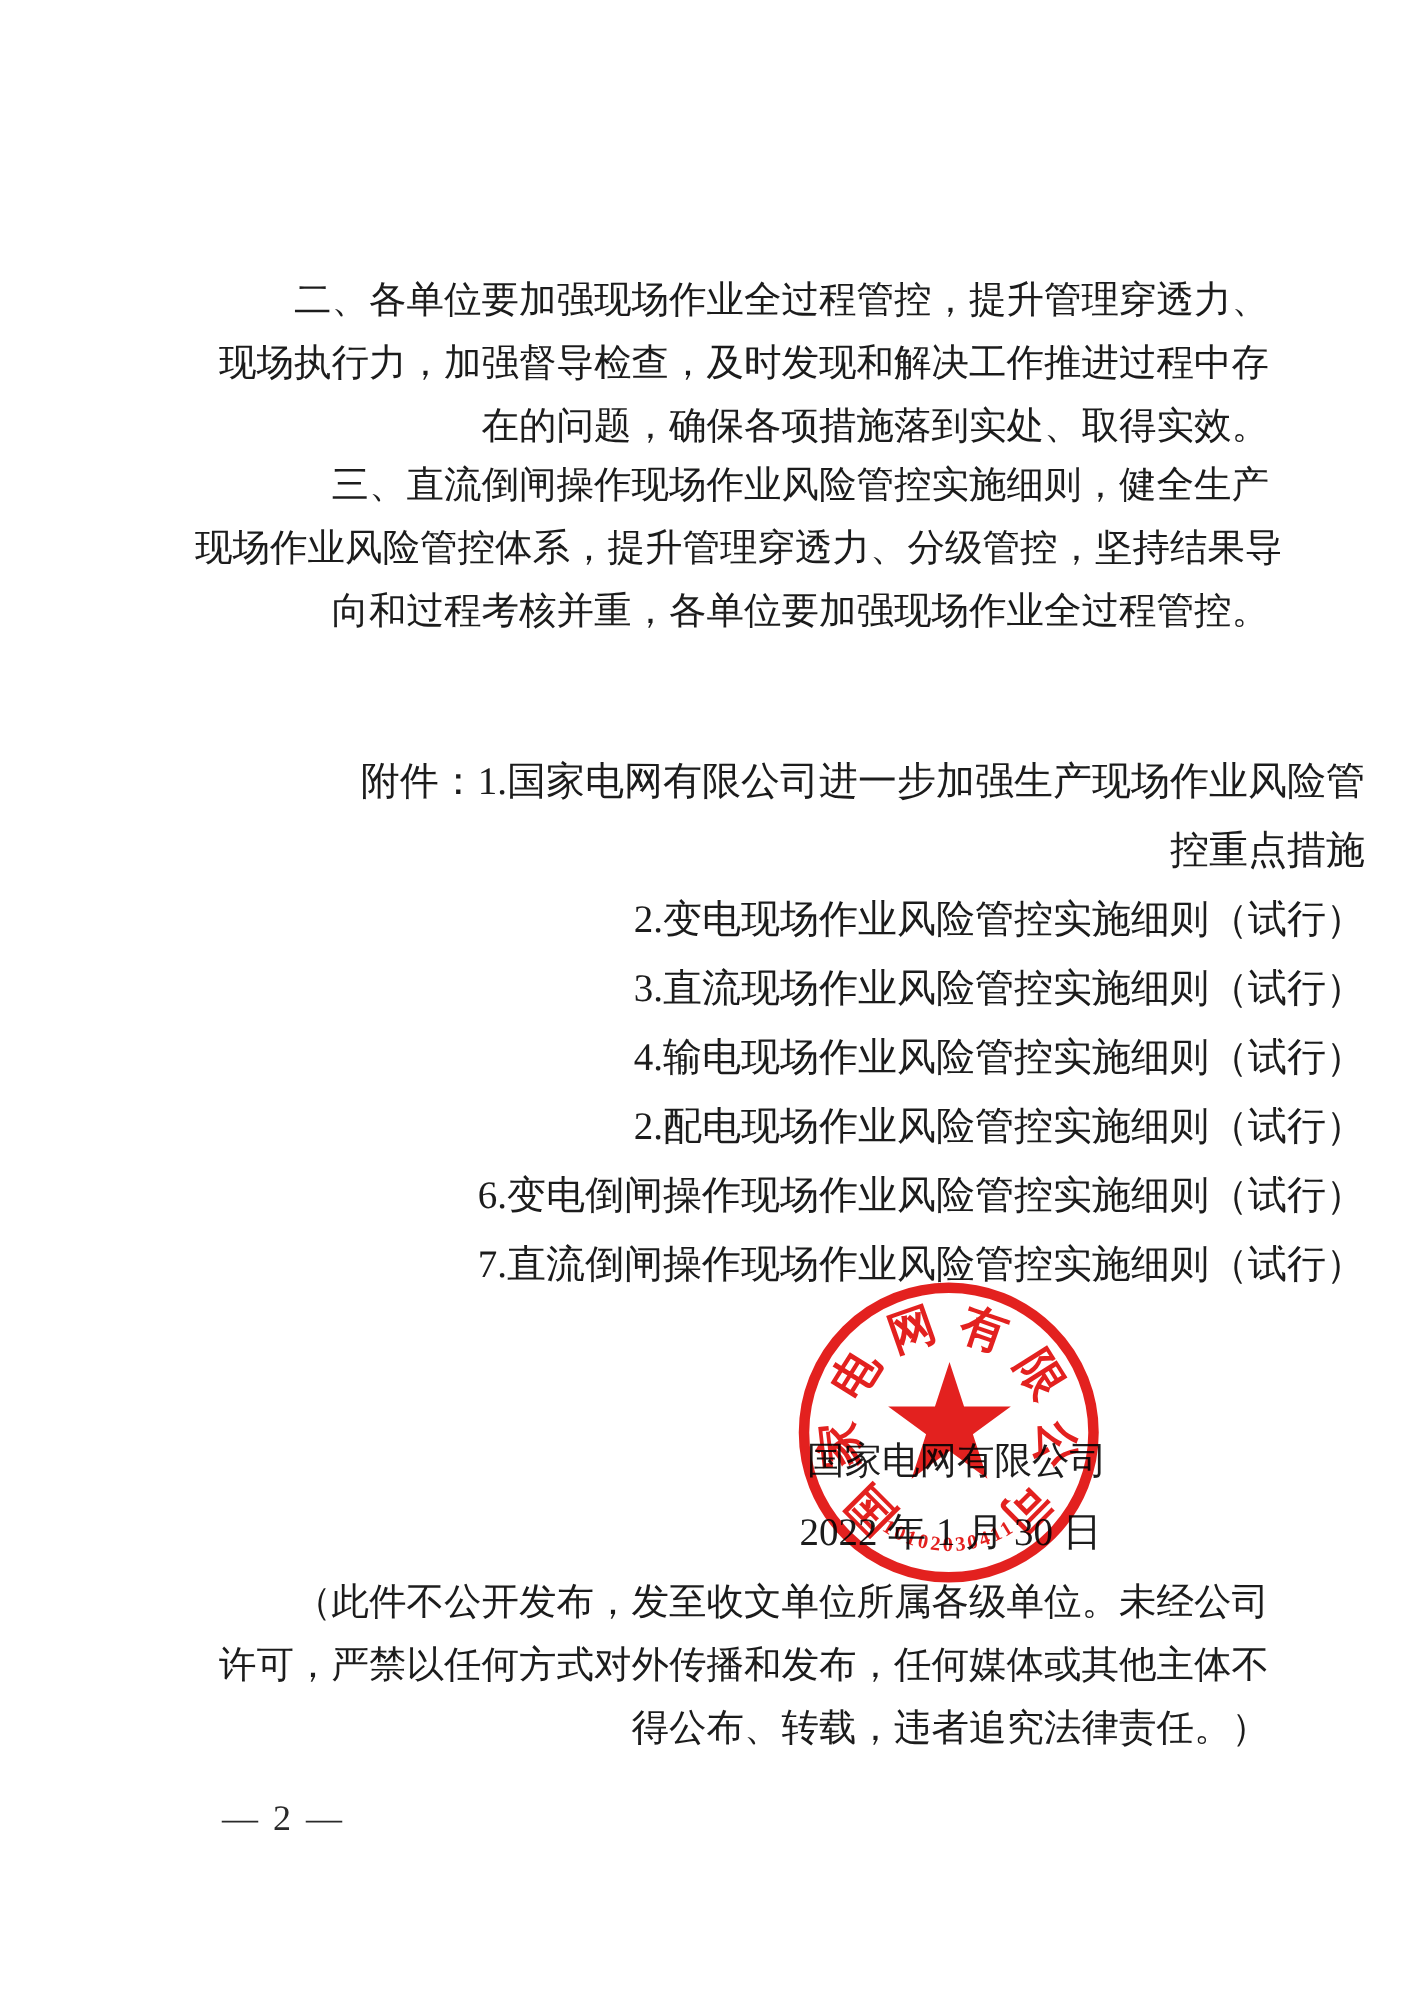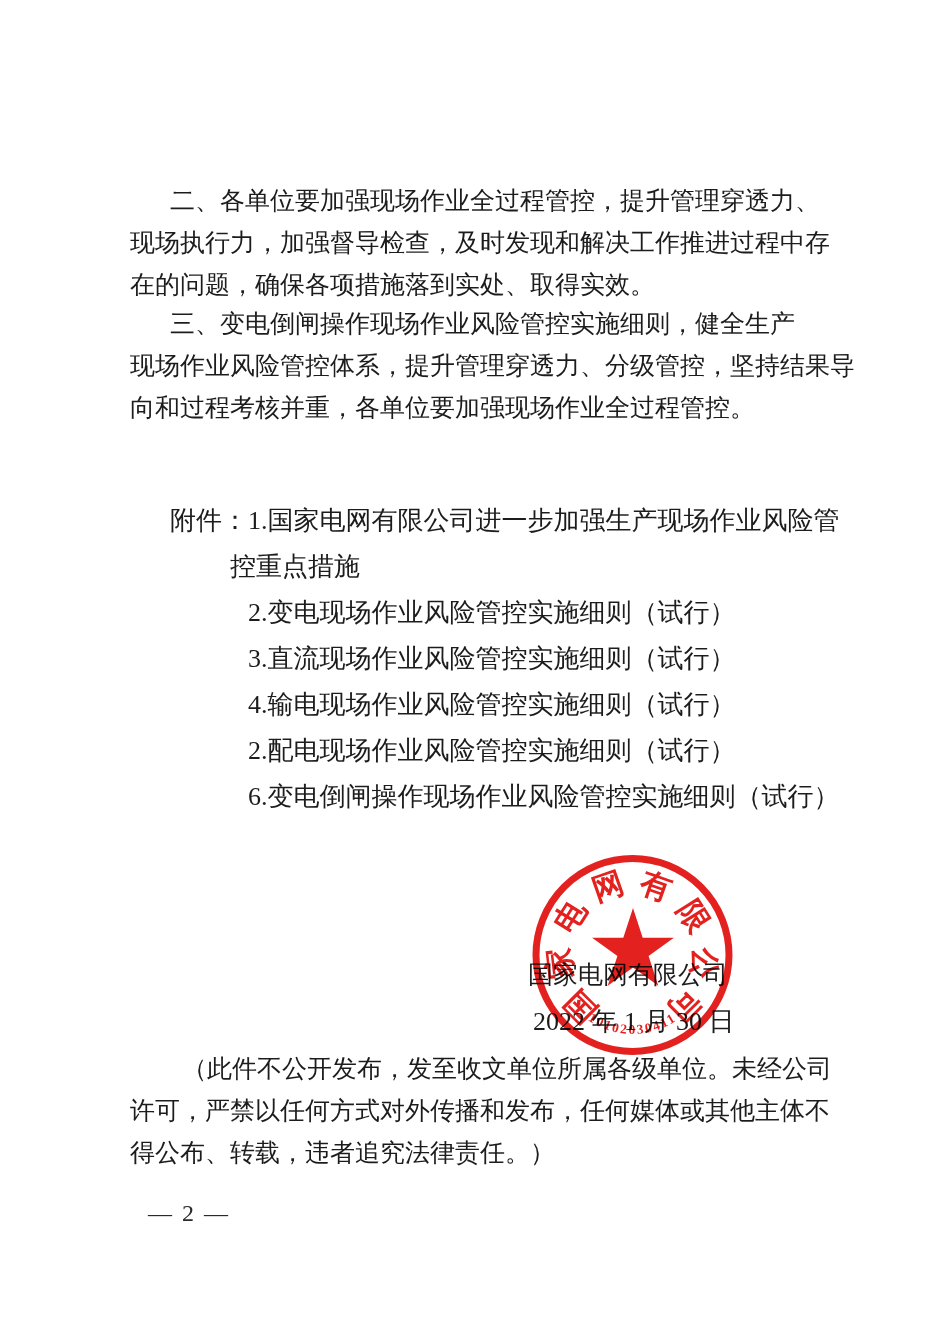--- a/index.html
+++ b/index.html
@@ -3,20 +3,21 @@
 <meta charset="utf-8">
 <style>
   html,body{margin:0;padding:0;background:#ffffff;}
   .page{
     position:relative;
     width:950px;height:1344px;
     background:#ffffff;
     overflow:hidden;
     font-family:"Liberation Serif","DejaVu Serif",serif;
     color:#1c1c1c;
+    text-align:right;
   }
   .body-par{
     position:absolute;left:130px;width:716px;
     font-size:25px;line-height:42px;white-space:nowrap;
   }
   .body-par .line{height:42px;}
   .body-par .line.indent{padding-left:40px;}
   #par-2{top:180px;}
   #par-3{top:303px;}
 
@@ -65,33 +66,34 @@
 
 <div class="page">
 
   <div class="body-par" id="par-2">
     <div class="line indent">二、各单位要加强现场作业全过程管控，提升管理穿透力、</div>
     <div class="line">现场执行力，加强督导检查，及时发现和解决工作推进过程中存</div>
     <div class="line">在的问题，确保各项措施落到实处、取得实效。</div>
   </div>
 
   <div class="body-par" id="par-3">
-    <div class="line indent">三、变电倒闸操作现场作业风险管控实施细则，健全生产</div>
+    <div class="line indent">三、直流倒闸操作现场作业风险管控实施细则，健全生产</div>
     <div class="line">现场作业风险管控体系，提升管理穿透力、分级管控，坚持结果导</div>
     <div class="line">向和过程考核并重，各单位要加强现场作业全过程管控。</div>
   </div>
 
   <div class="attachments">
     <div class="line">附件：1.国家电网有限公司进一步加强生产现场作业风险管</div>
     <div class="line cont">控重点措施</div>
     <div class="line item">2.变电现场作业风险管控实施细则（试行）</div>
     <div class="line item">3.直流现场作业风险管控实施细则（试行）</div>
     <div class="line item">4.输电现场作业风险管控实施细则（试行）</div>
     <div class="line item">2.配电现场作业风险管控实施细则（试行）</div>
     <div class="line item">6.变电倒闸操作现场作业风险管控实施细则（试行）</div>
+    <div class="line item">7.直流倒闸操作现场作业风险管控实施细则（试行）</div>
   </div>
 
   <div class="company-line">国家电网有限公司</div>
   <div class="date-line">2022 年 1 月 30 日</div>
 
   <svg class="seal" viewBox="520 840 230 230" aria-hidden="true">
     <circle class="ring" cx="632.5" cy="955" r="96.5" fill="none" stroke-width="7"></circle>
     <polygon class="star" points="633,908 642.7,937.7 673.9,937.7 648.6,956.1 658.3,985.8 633,967.4 607.7,985.8 617.4,956.1 592.1,937.7 623.3,937.7"></polygon>
     <g font-size="31" text-anchor="middle">
       <text x="0" y="0" transform="translate(580.4,1006.6) rotate(-135)" dominant-baseline="central">国</text>

